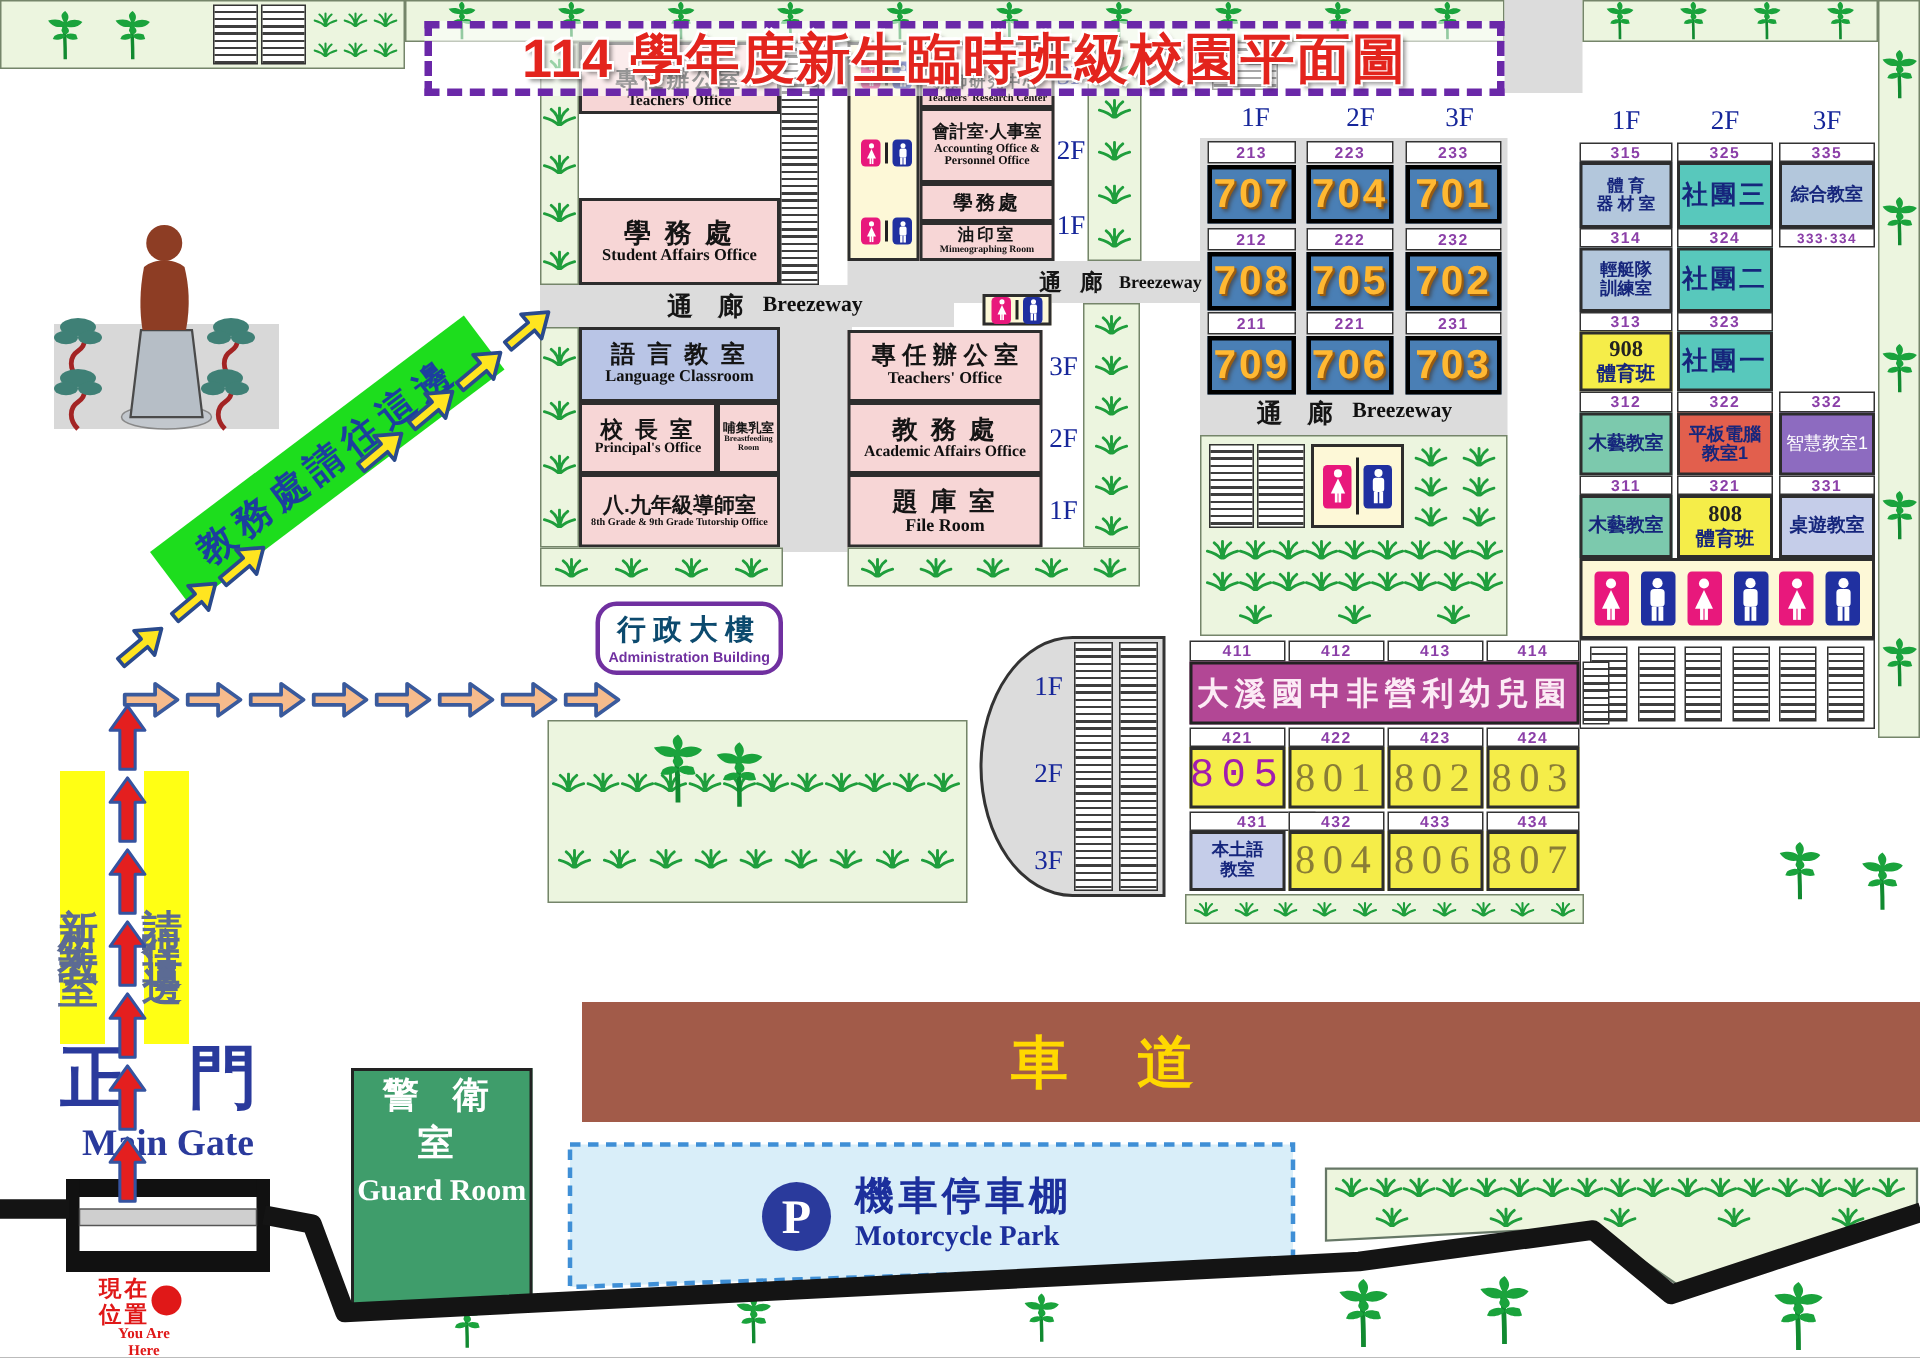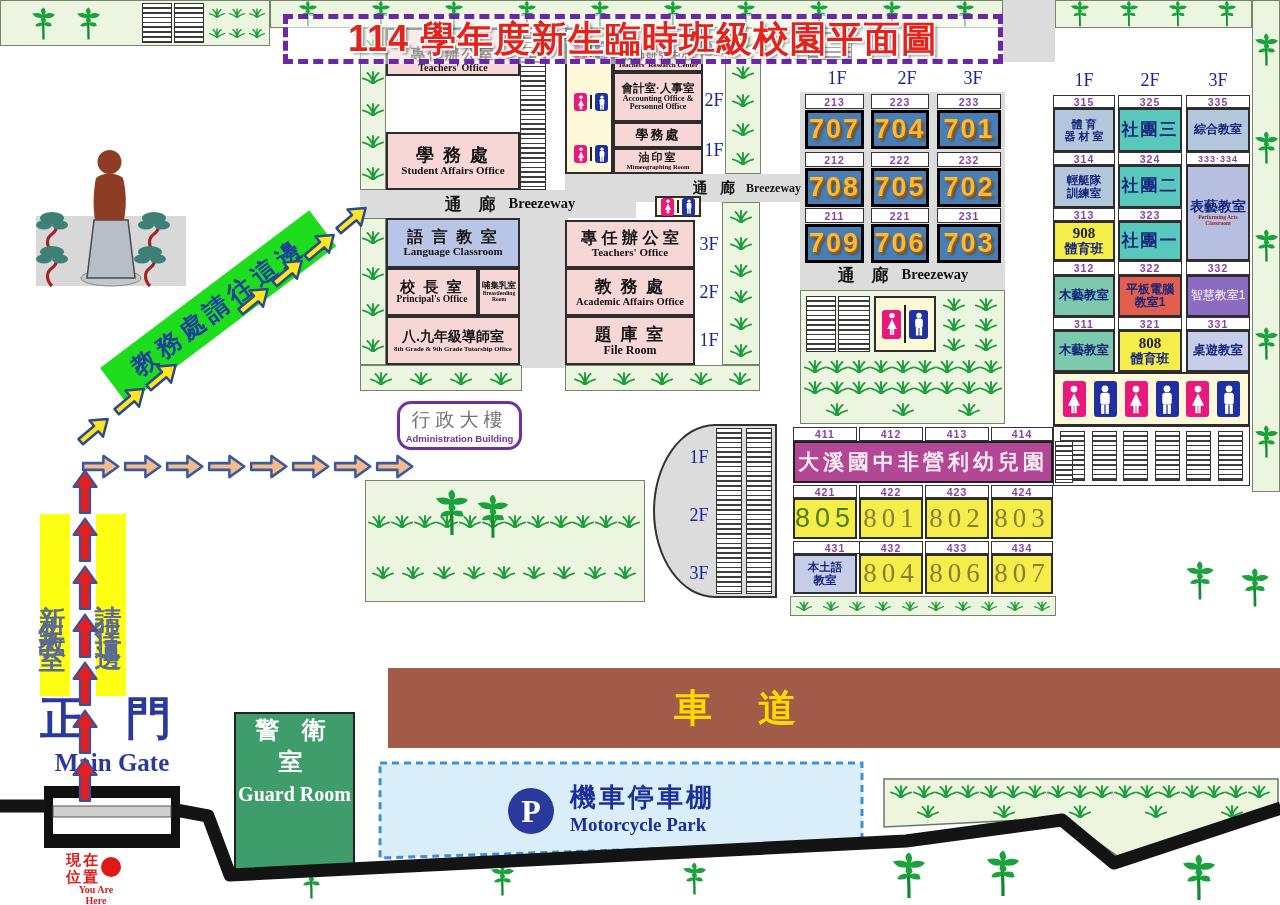--- a/index.html
+++ b/index.html
@@ -741,24 +741,20 @@
 器 材 室</div>
   <div class="ecell c-teal navy" style="left:1118px;top:108px;width:64px;height:44px;font-size:17px;letter-spacing:2px">社團三</div>
   <div class="ecell c-bgy navy" style="left:1186px;top:108px;width:64px;height:44px;font-size:12px">綜合教室</div>
 
   <div class="num" style="left:1053px;top:152px;width:62px;height:13px">314</div>
   <div class="num" style="left:1118px;top:152px;width:64px;height:13px">324</div>
   <div class="num" style="left:1186px;top:152px;width:64px;height:13px;font-size:9px">333·334</div>
   <div class="ecell c-bgy navy" style="left:1053px;top:165px;width:62px;height:43px;font-size:11.5px">輕艇隊
 訓練室</div>
   <div class="ecell c-teal navy" style="left:1118px;top:165px;width:64px;height:43px;font-size:17px;letter-spacing:2px">社團二</div>
-  <div class="ecell c-peri" style="left:1186px;top:165px;width:64px;height:96px">
-    <span class="navy" style="font-size:14px">表藝教室</span>
-    <span class="en" style="font-size:5.6px;color:#8b1a1a">Performing Arts Classroom</span>
-  </div>
 
   <div class="num" style="left:1053px;top:208px;width:62px;height:13px">313</div>
   <div class="num" style="left:1118px;top:208px;width:64px;height:13px">323</div>
   <div class="ecell c-yel" style="left:1053px;top:221px;width:62px;height:40px">
     <span class="en" style="font-size:15px;color:#222">908</span>
     <span class="navy" style="font-size:13px">體育班</span>
   </div>
   <div class="ecell c-teal navy" style="left:1118px;top:221px;width:64px;height:40px;font-size:17px;letter-spacing:2px">社團一</div>
 
   <div class="num" style="left:1053px;top:261px;width:62px;height:14px">312</div>
@@ -859,21 +855,21 @@
   <div class="num" style="left:859px;top:427px;width:64px;height:14px">412</div>
   <div class="num" style="left:925px;top:427px;width:64px;height:14px">413</div>
   <div class="num" style="left:991px;top:427px;width:62px;height:14px">414</div>
   <div class="abs" style="left:793px;top:441px;width:260px;height:42px;background:#b24795;border:2px solid #222;display:flex;align-items:center;justify-content:center;font-family:'Liberation Serif',serif;font-weight:bold;font-size:21px;letter-spacing:4px;color:#fcebf5">大溪國中非營利幼兒園</div>
   <div class="stairs" style="left:1055px;top:441px;width:18px;height:42px"></div>
 
   <div class="num" style="left:793px;top:485px;width:64px;height:13px">421</div>
   <div class="num" style="left:859px;top:485px;width:64px;height:13px">422</div>
   <div class="num" style="left:925px;top:485px;width:64px;height:13px">423</div>
   <div class="num" style="left:991px;top:485px;width:62px;height:13px">424</div>
-  <div class="ecell c-yel" style="left:793px;top:498px;width:64px;height:41px;font-family:Liberation Sans, sans-serif;font-size:27px;letter-spacing:5px;color:#4d7c0f">805</div>
+  <div class="ecell c-yel" style="left:793px;top:498px;width:64px;height:41px;font-family:Liberation Mono, monospace;font-size:27px;letter-spacing:5px;color:#a21caf">805</div>
   <div class="ecell c-yel" style="left:859px;top:498px;width:64px;height:41px;font-family:'Liberation Serif',serif;font-size:27px;letter-spacing:5px;color:#8a7d36">801</div>
   <div class="ecell c-yel" style="left:925px;top:498px;width:64px;height:41px;font-family:'Liberation Serif',serif;font-size:27px;letter-spacing:5px;color:#8a7d36">802</div>
   <div class="ecell c-yel" style="left:991px;top:498px;width:62px;height:41px;font-family:'Liberation Serif',serif;font-size:27px;letter-spacing:5px;color:#8a7d36">803</div>
 
   <div class="num" style="left:793px;top:541px;width:84px;height:13px">431</div>
   <div class="num" style="left:859px;top:541px;width:64px;height:13px">432</div>
   <div class="num" style="left:925px;top:541px;width:64px;height:13px">433</div>
   <div class="num" style="left:991px;top:541px;width:62px;height:13px">434</div>
   <div class="ecell c-lav navy" style="left:793px;top:554px;width:64px;height:40px;font-size:11.5px">本土語
 教室</div>
@@ -1181,21 +1177,21 @@
         <path d="M14 1.5 L26.5 19 H19.5 V47 H8.5 V19 H1.5 Z" fill="#e41f1f" stroke="#3553a0" stroke-width="2.2" stroke-linejoin="round"></path>
       </svg>
       <svg class="aU" viewBox="0 0 28 48">
         <path d="M14 1.5 L26.5 19 H19.5 V47 H8.5 V19 H1.5 Z" fill="#e41f1f" stroke="#3553a0" stroke-width="2.2" stroke-linejoin="round"></path>
       </svg>
     </div>
   <div class="vstrip" style="left:40px;top:514px;width:30px;height:182px">新生教室</div>
   <div class="vstrip" style="left:96px;top:514px;width:30px;height:182px">請往這邊</div>
 
   <div class="abs" style="left:397px;top:401px;width:125px;height:49px;background:#fff;border:3.5px solid #7030a0;border-radius:14px;display:flex;flex-direction:column;align-items:center;justify-content:center;z-index:4">
-    <span style="font-weight:normal;font-size:19px;color:#737373;letter-spacing:5px">行政大樓</span>
+    <span style="font-weight:bold;font-size:19px;color:#0c4a6e;letter-spacing:5px">行政大樓</span>
     <span style="font-weight:bold;font-size:9.5px;color:#7030a0">Administration Building</span>
   </div>
 
   <div class="abs" style="left:58px;top:851px;width:80px;height:54px;z-index:6">
     <div class="zh" style="position:absolute;left:8px;top:0;font-size:15px;color:#e01818;letter-spacing:2px;line-height:1.15">現在
 位置</div>
     <div style="position:absolute;left:43px;top:6px;width:20px;height:20px;border-radius:50%;background:#e01818"></div>
     <div class="en" style="position:absolute;left:0;top:34px;width:76px;text-align:center;font-size:10px;color:#e01818;white-space:pre-line">You Are
 Here</div>
   </div>

